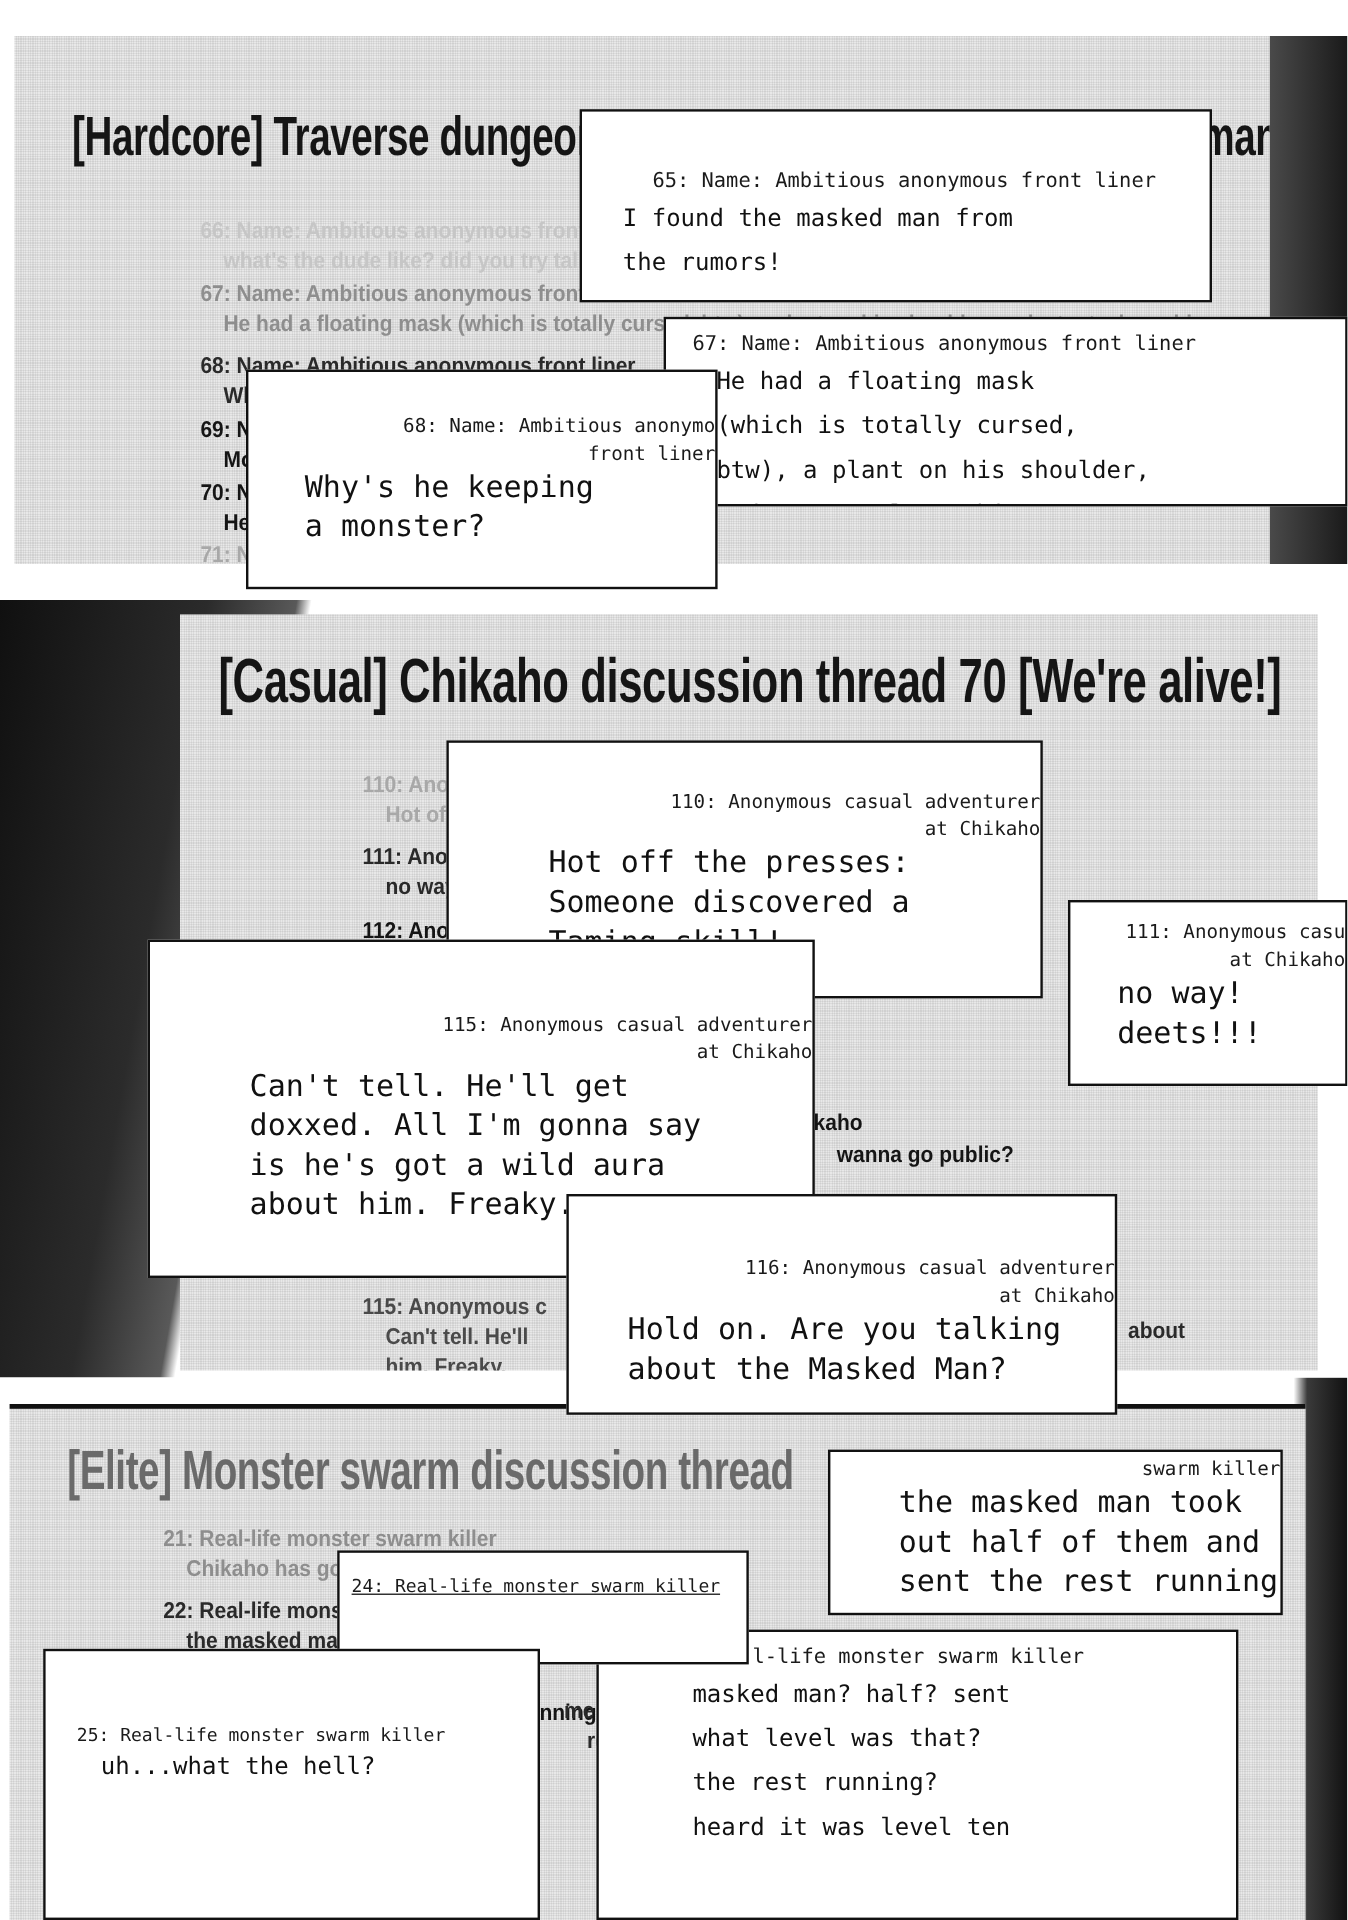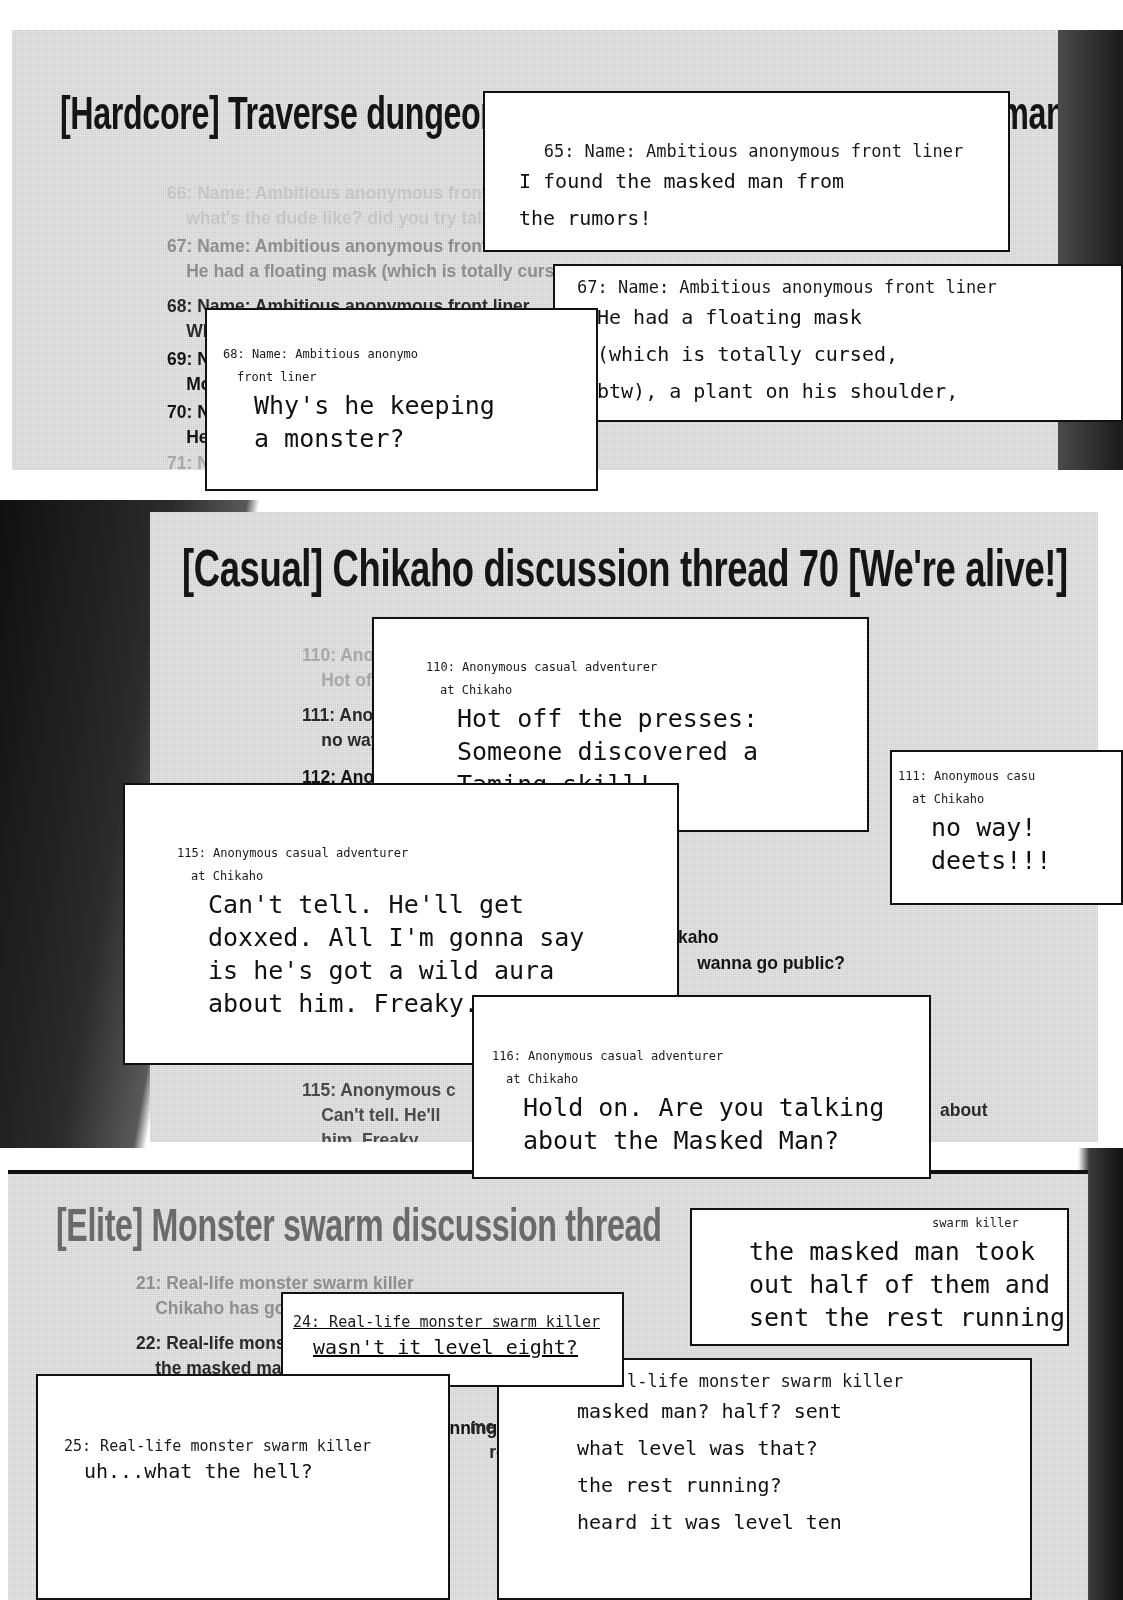--- a/index.html
+++ b/index.html
@@ -80,21 +80,21 @@
     white-space:pre;
   }
   .bubble .msg{
     display:block;
     font-family:"DejaVu Sans Mono",monospace;
     color:#111;
     white-space:pre;
   }
   .sz-sm .hdr{font-size:15px;line-height:21px;}
   .sz-sm .msg{font-size:20px;line-height:28px;}
-  .sz-md .hdr{font-size:12px;line-height:23px;}
+  .sz-md .hdr{font-size:16px;line-height:23px;text-align:right;}
   .sz-md .msg{font-size:25px;line-height:33px;}
   .sz-lg .hdr{font-size:17px;line-height:24px;}
   .sz-lg .msg{font-size:20px;line-height:37px;}
   .indent{padding-left:1.0em;}
 </style>
 </head>
 <body>
 
 <div id="page">
 
@@ -271,21 +271,20 @@
   <div class="bubble sz-lg" style="left:497px;top:1358px;width:535px;height:242px;">
     <span class="hdr" style="margin-top:9px;margin-left:128px;">l-life monster swarm killer</span>
     <span class="msg indent" style="margin-left:58px;">masked man? half? sent</span>
     <span class="msg indent" style="margin-left:58px;">what level was that?</span>
     <span class="msg indent" style="margin-left:58px;">the rest running?</span>
     <span class="msg indent" style="margin-left:58px;">heard it was level ten</span>
   </div>
 
   <div class="bubble sz-sm" style="left:281px;top:1292px;width:343px;height:95px;text-decoration:underline;">
     <span class="hdr" style="margin-top:18px;margin-left:10px;">24: Real-life monster swarm killer</span>
-    <span class="msg indent" style="margin-left:10px;">wasn't it level eight?</span>
   </div>
 
   <div class="bubble sz-sm" style="left:36px;top:1374px;width:414px;height:226px;">
     <span class="hdr" style="margin-top:60px;margin-left:26px;">25: Real-life monster swarm killer</span>
     <span class="msg indent" style="margin-left:26px;">uh...what the hell?</span>
   </div>
 
 </div>
 
 </body></html>

